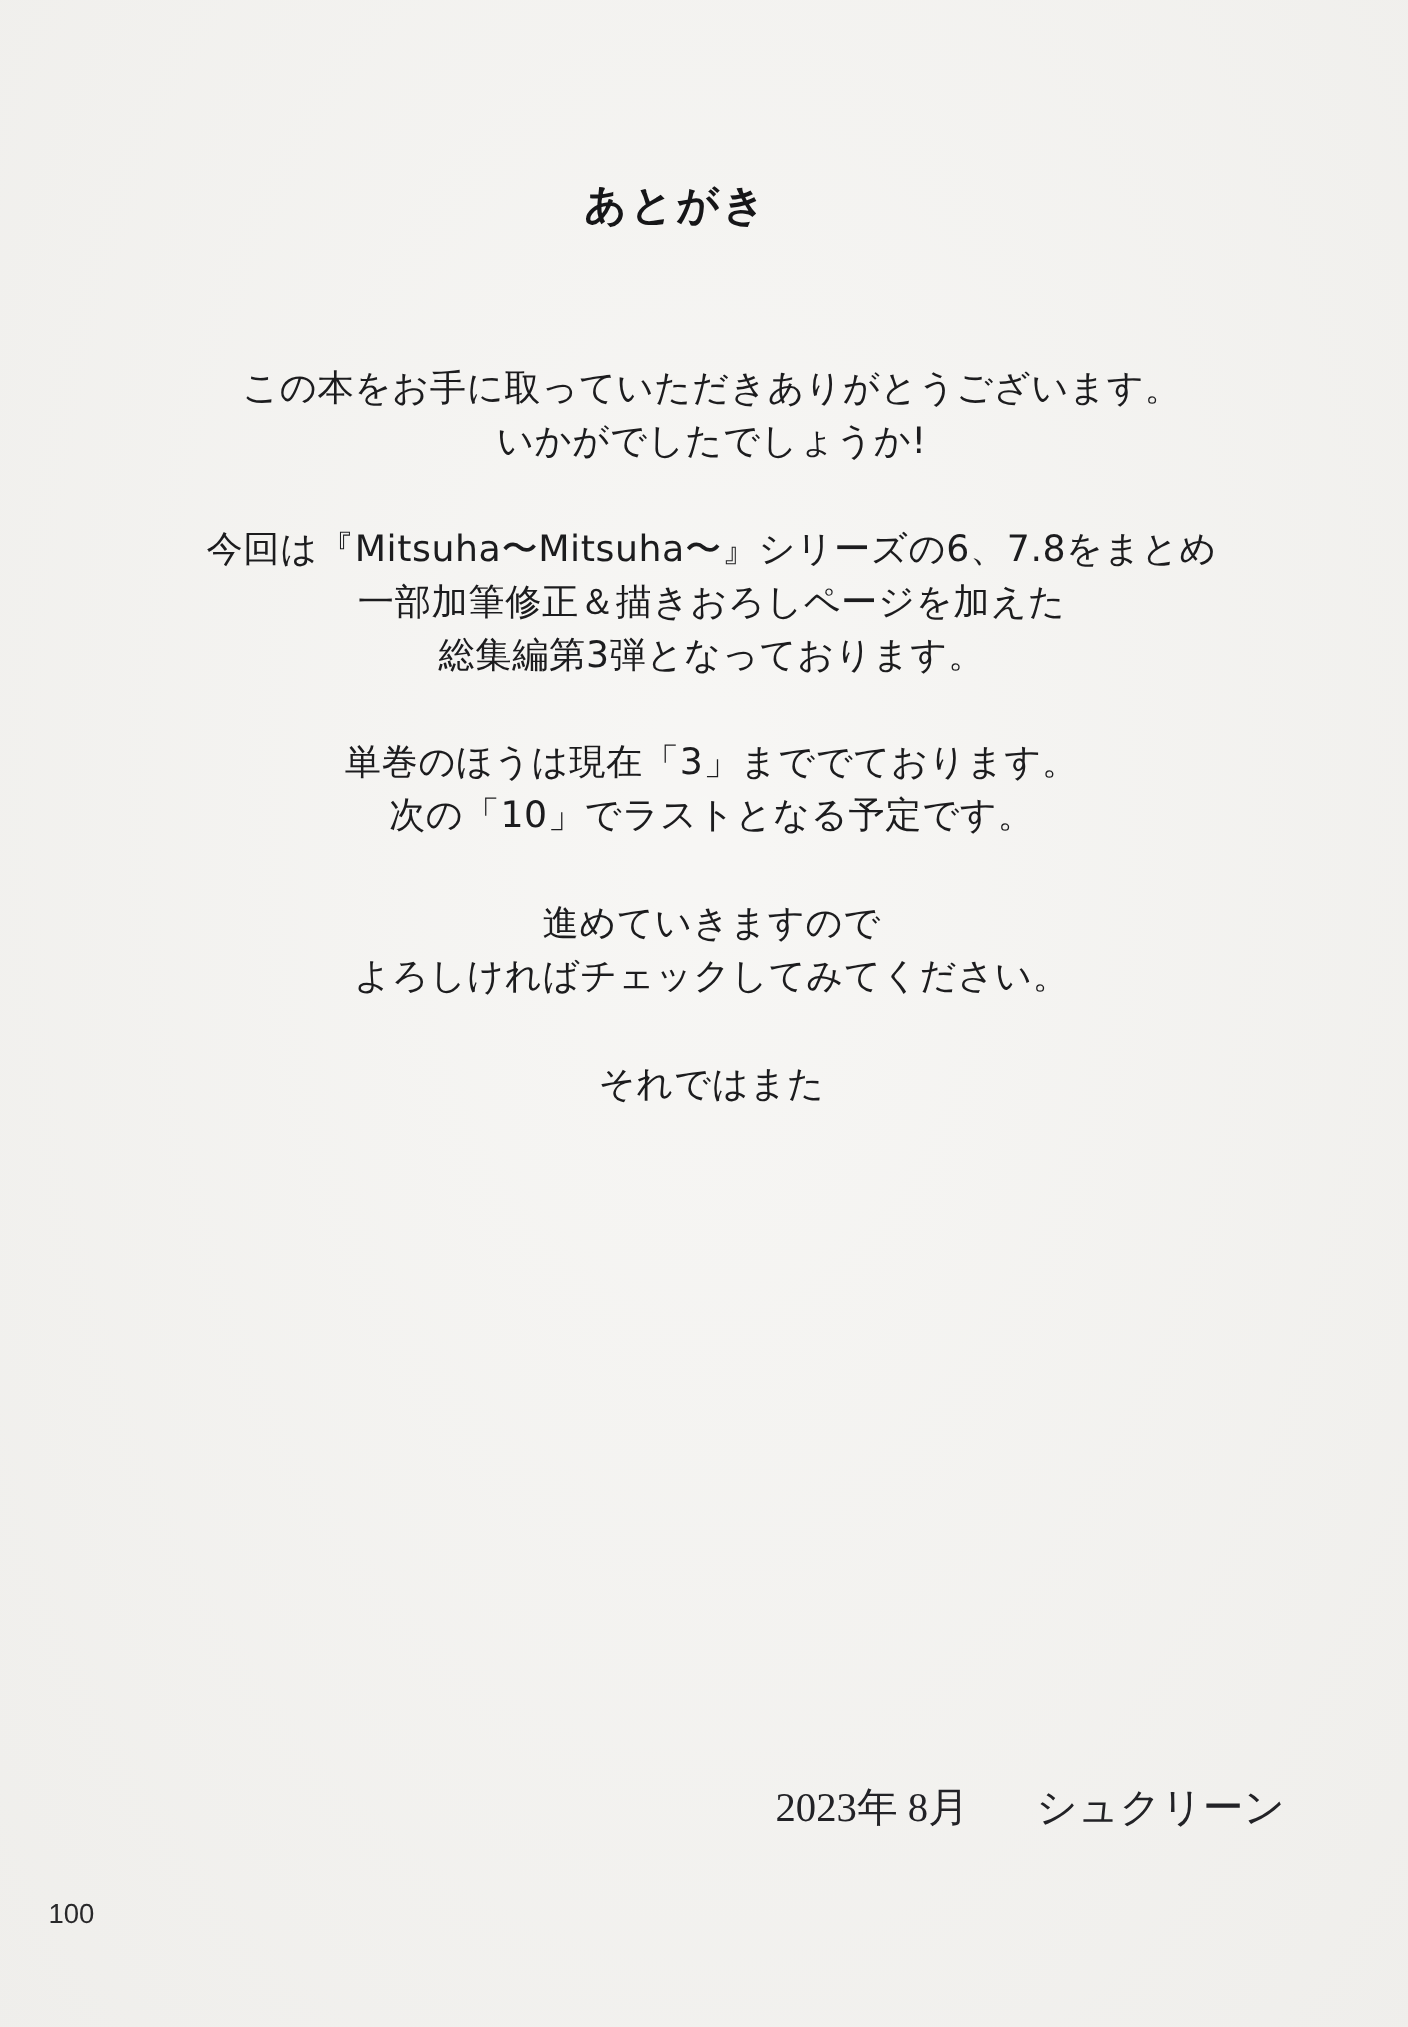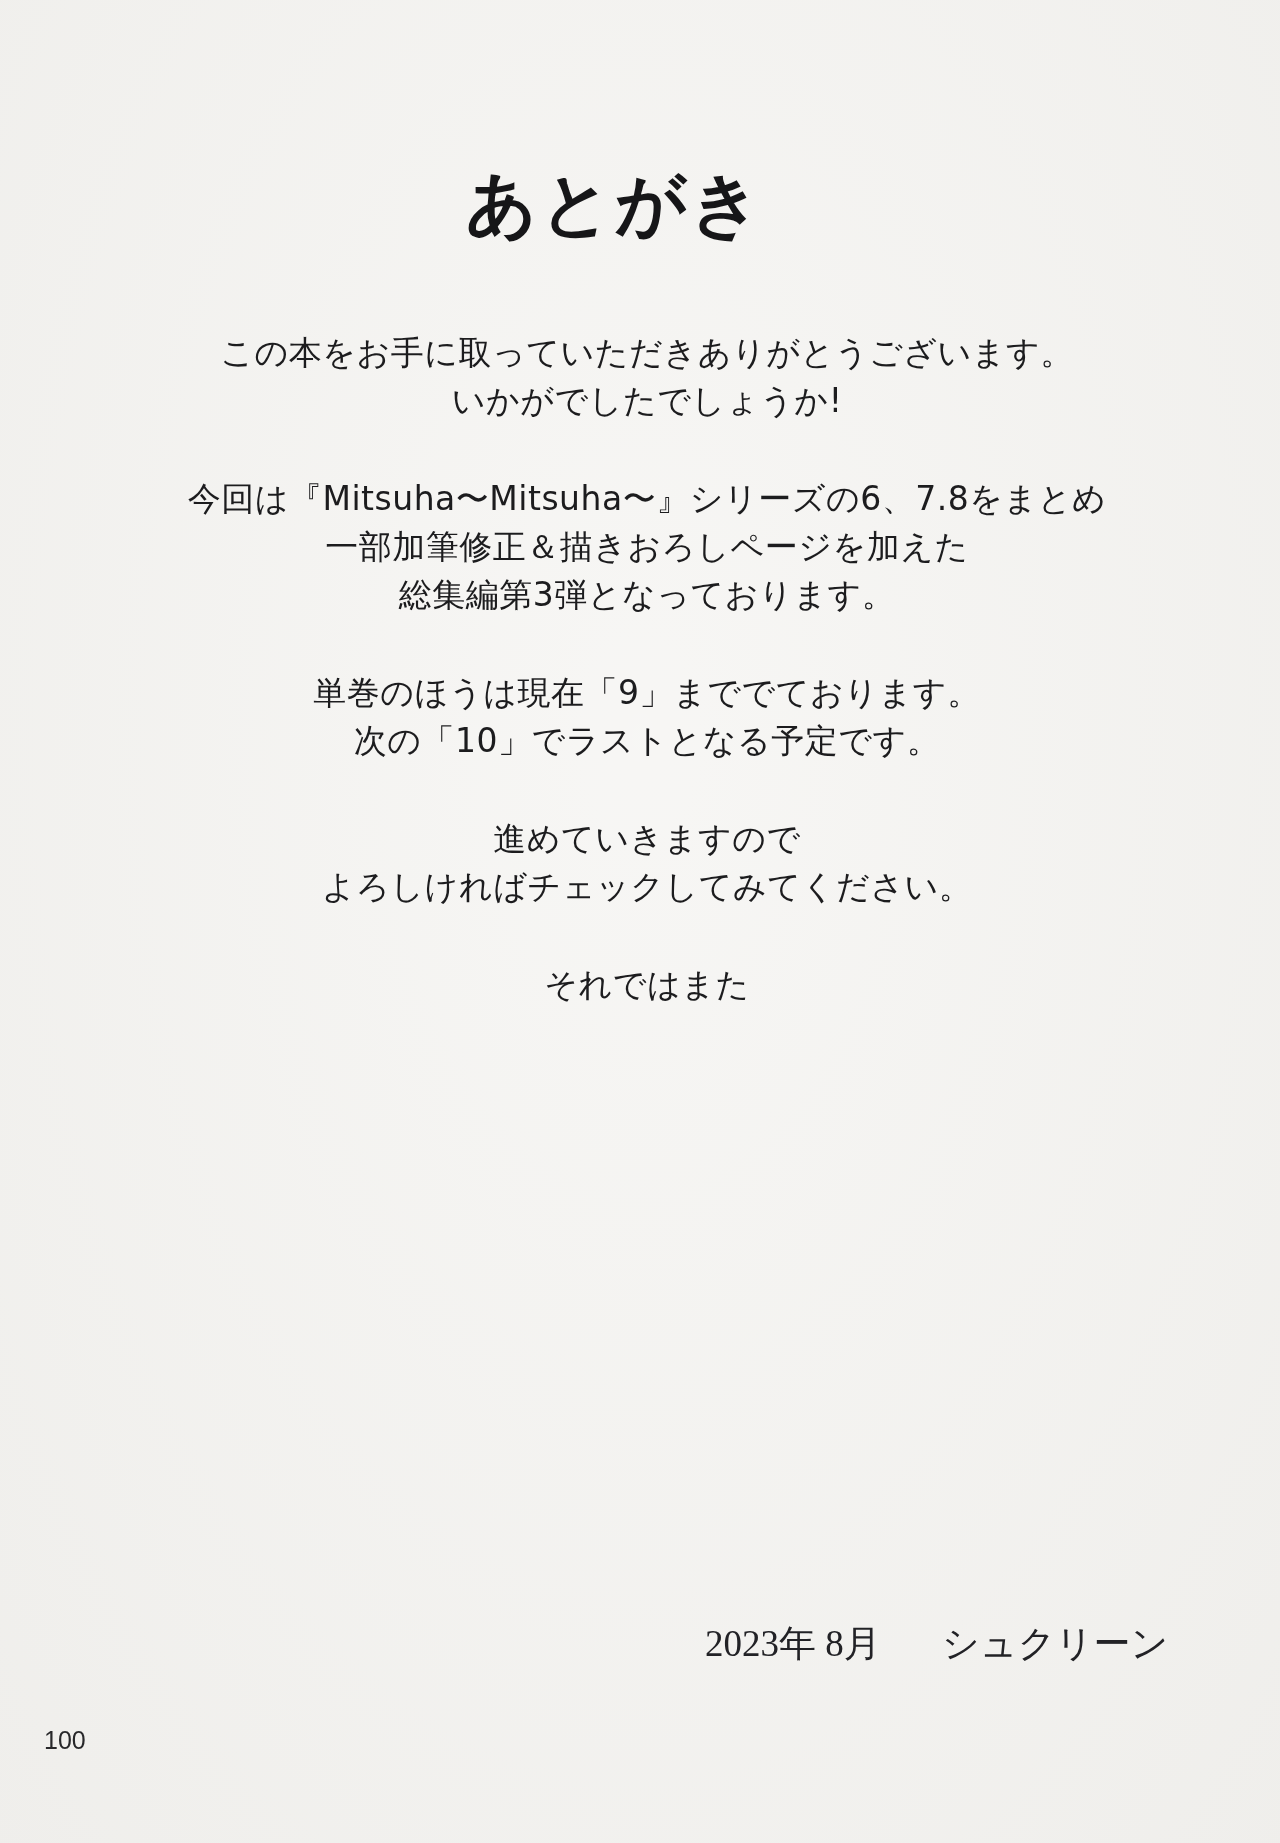--- a/index.html
+++ b/index.html
@@ -21,21 +21,21 @@
     background:
       radial-gradient(ellipse at 50% 40%, rgba(255,255,255,0.35), rgba(0,0,0,0.015)),
       #f3f2ef;
   }
   .title {
     position: absolute;
     top: 166px;
     left: 0;
     width: 1230px;
     text-align: center;
-    font-size: 70px;
+    font-size: 38px;
     line-height: 1.1;
     font-weight: bold;
     letter-spacing: 3px;
     color: #161618;
   }
   .body-text {
     position: absolute;
     top: 329px;
     left: 0;
     width: 1230px;
@@ -84,21 +84,21 @@
       <div class="para">
         <div>この本をお手に取っていただきありがとうございます。</div>
         <div>いかがでしたでしょうか!</div>
       </div>
       <div class="para">
         <div>今回は『Mitsuha〜Mitsuha〜』シリーズの6、7.8をまとめ</div>
         <div>一部加筆修正＆描きおろしページを加えた</div>
         <div>総集編第3弾となっております。</div>
       </div>
       <div class="para">
-        <div>単巻のほうは現在「9」まででております。</div>
+        <div>単巻のほうは現在「3」まででております。</div>
         <div>次の「10」でラストとなる予定です。</div>
       </div>
       <div class="para">
         <div>進めていきますので</div>
         <div>よろしければチェックしてみてください。</div>
       </div>
       <div class="para">
         <div>それではまた</div>
       </div>
     </div>

